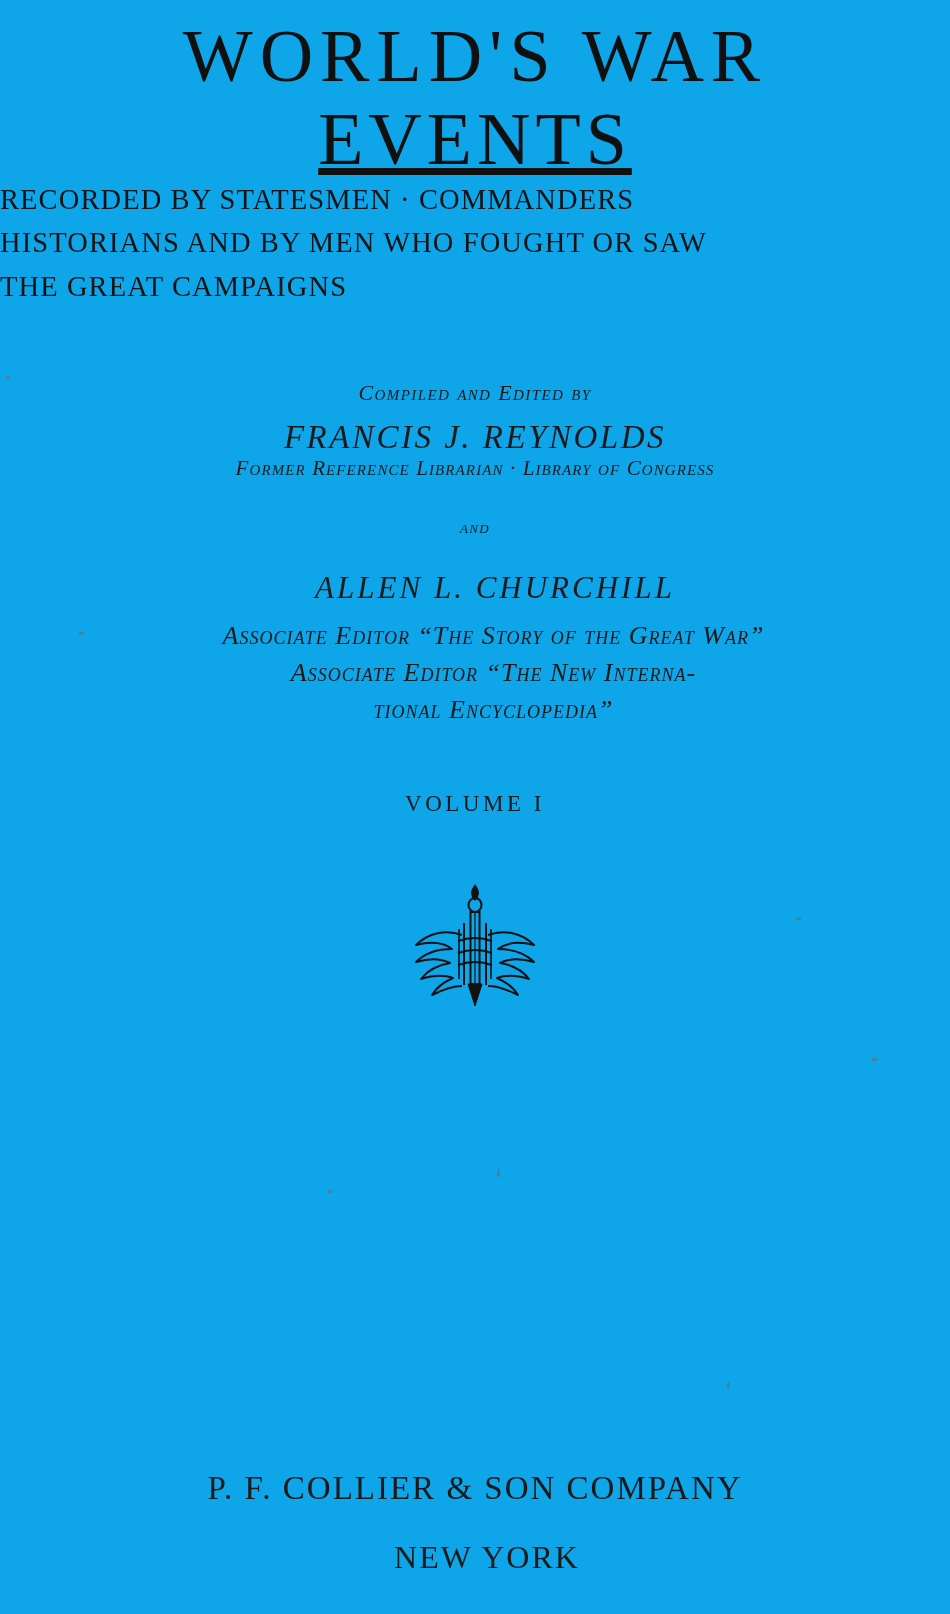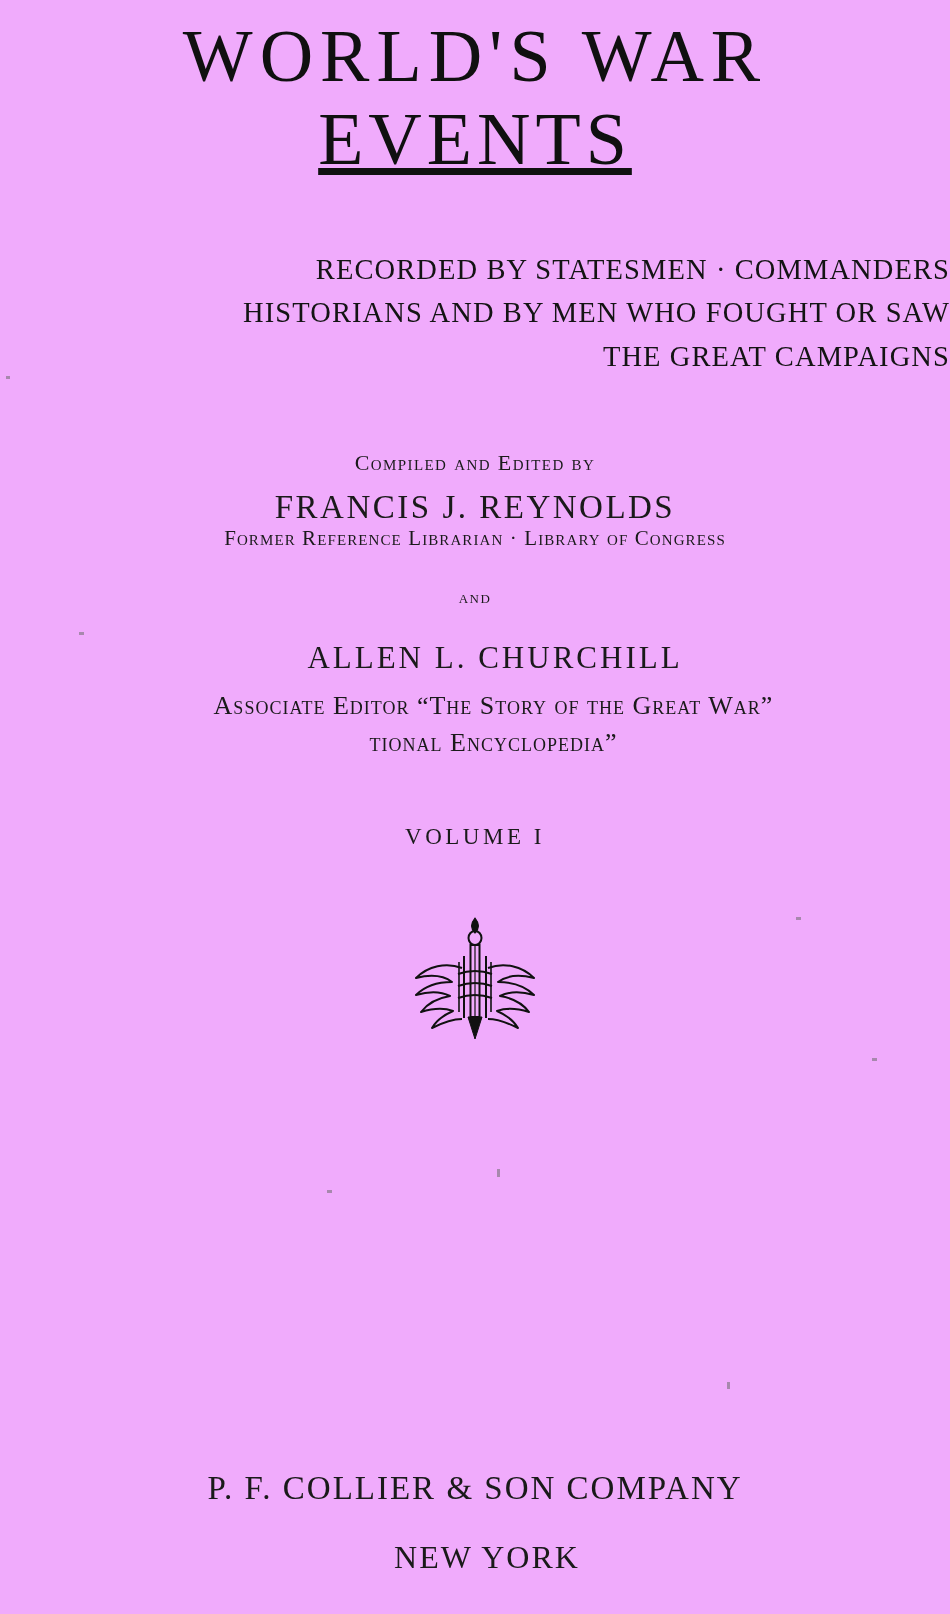--- a/index.html
+++ b/index.html
@@ -5,21 +5,21 @@
   html, body {
     margin: 0;
     padding: 0;
     background: #ffffff;
   }
   .page {
     position: relative;
     width: 950px;
     height: 1614px;
     margin: 0 auto;
-    background: #f0abfc;
+    background: #0ea5e9;
     color: #1a1a1a;
     font-family: "Liberation Serif", serif;
     overflow: hidden;
   }
 
   
   .title-block {
     margin-top: 18px;
   }
   .title-line {
@@ -29,32 +29,32 @@
     letter-spacing: 4px;
     line-height: 1.04;
     text-align: center;
     color: #101010;
   }
   .title-line.l1 { letter-spacing: 7px; }
   .title-line.l2 { letter-spacing: 5px; margin-top: 6px; text-decoration: underline; }
 
   
   .subtitle-block {
-    margin-top: 70px;
     font-size: 28.5px;
     letter-spacing: 1.1px;
     line-height: 1.52;
-    text-align: right;
+    text-align: left;
     color: #141414;
   }
 
   
   .editors {
     margin-top: 72px;
     text-align: center;
+    font-style: italic;
   }
   .compiled {
     font-size: 22px;
     letter-spacing: 1.4px;
     font-variant: small-caps;
   }
   .editor-name {
     font-size: 33px;
     letter-spacing: 2.5px;
     margin-top: 13px;
@@ -152,20 +152,21 @@
   </div>
 
   <div class="editors">
     <div class="compiled">Compiled and Edited by</div>
     <div class="editor-name">FRANCIS J. REYNOLDS</div>
     <div class="editor-credit">Former Reference Librarian · Library of Congress</div>
     <div class="and-word">and</div>
     <div class="editor2-name">ALLEN L. CHURCHILL</div>
     <div class="editor2-credit">
       <div>Associate Editor “The Story of the Great War”</div>
+      <div>Associate Editor “The New Interna-</div>
       <div>tional Encyclopedia”</div>
     </div>
   </div>
 
   <div class="volume">VOLUME I</div>
 
   <div class="emblem">
     <svg width="150" height="145" viewBox="0 0 150 145" aria-hidden="true">
       <g fill="#111111" stroke="#111111" stroke-width="1.1">
 

